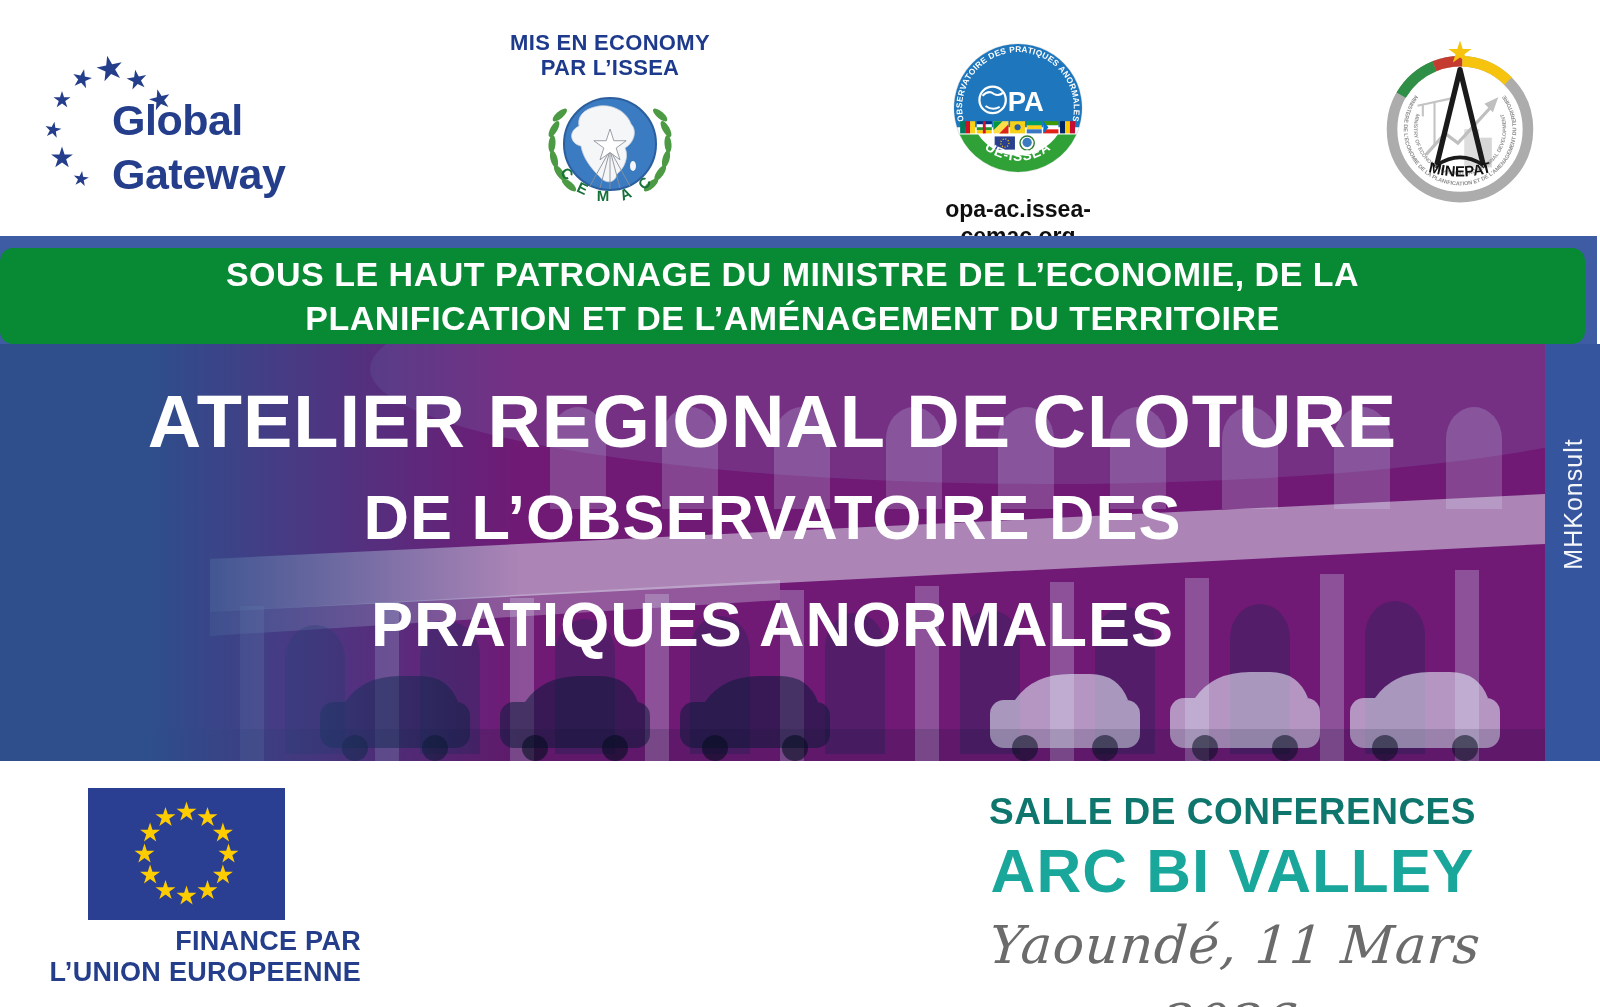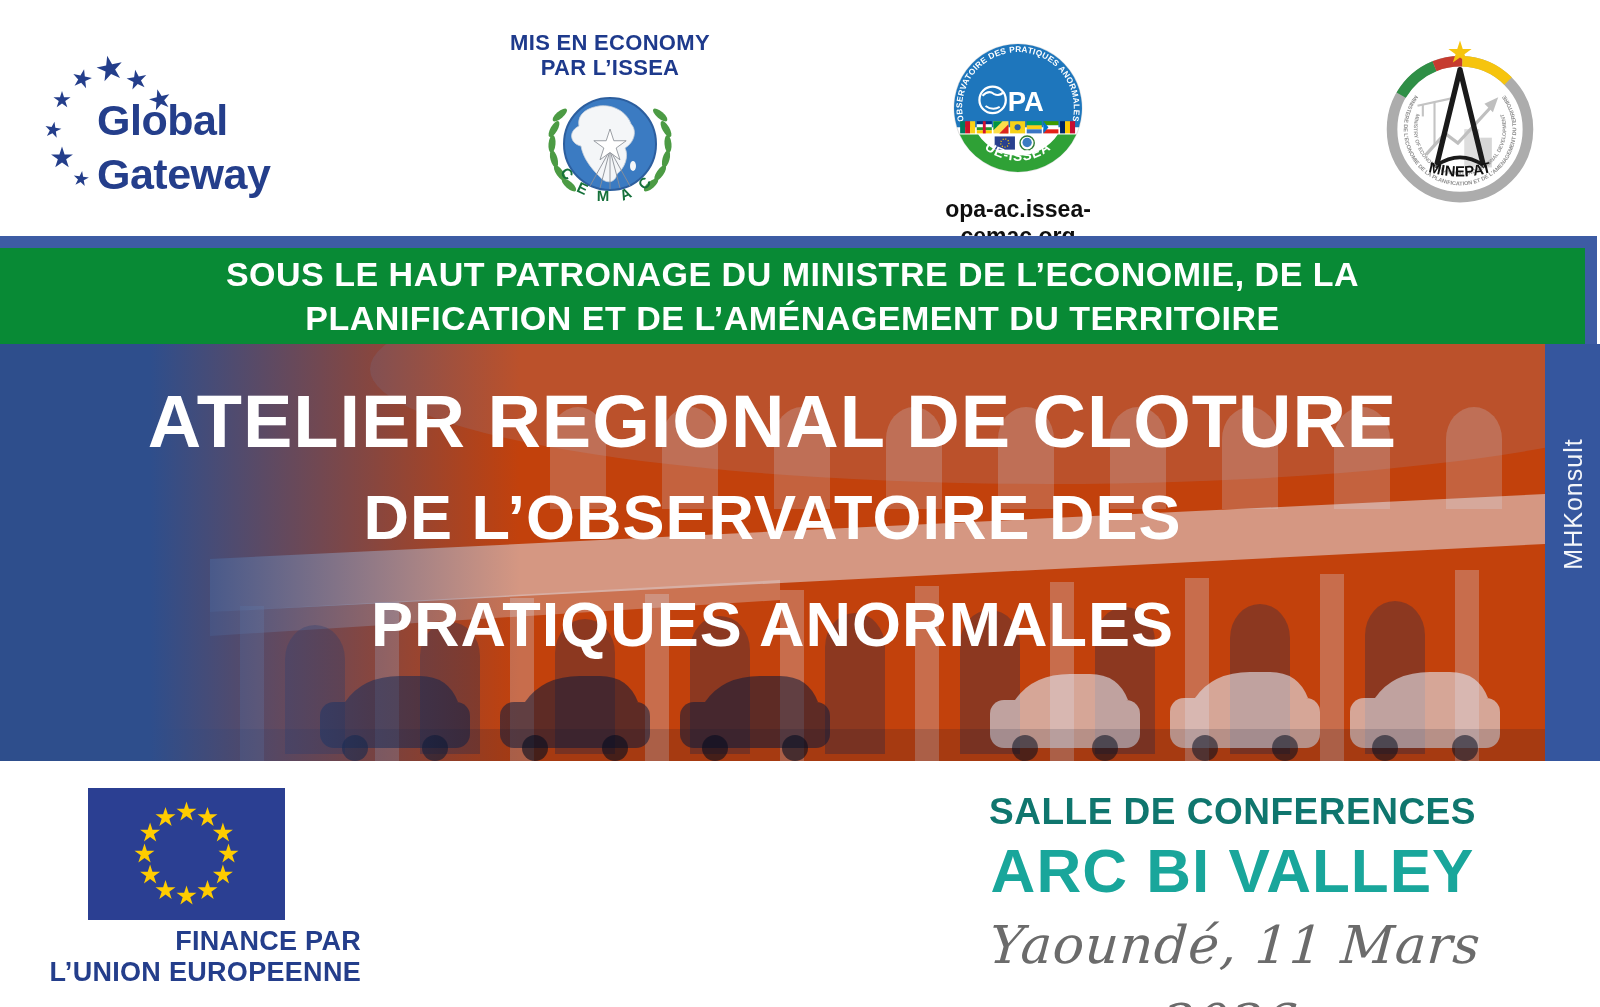--- a/index.html
+++ b/index.html
@@ -2,38 +2,38 @@
 <html><head>
 <meta charset="utf-8">
 <style>
   html,body{margin:0;padding:0;background:#fff;}
   .poster{position:relative;width:1600px;height:1007px;background:#ffffff;overflow:hidden;
           font-family:"Liberation Sans",sans-serif;}
   .abs{position:absolute;}
 
   
   .gg-stars{left:40px;top:52px;width:150px;height:150px;}
-  .gg-text{left:97px;top:93px;font-size:43px;line-height:54px;font-weight:700;color:#243E8B;letter-spacing:-.5px;}
+  .gg-text{left:112px;top:93px;font-size:43px;line-height:54px;font-weight:700;color:#243E8B;letter-spacing:-.5px;}
   .issea-caption{left:480px;top:30px;width:260px;text-align:center;font-size:22px;line-height:25px;
                  font-weight:800;color:#1E3A8C;letter-spacing:.3px;}
   .issea-svg{left:487px;top:84px;width:246px;height:120px;}
   .issea-name{left:487px;top:190px;width:246px;text-align:center;font-size:27px;font-weight:700;
               letter-spacing:3px;color:#2A6CB5;margin-top:44px;}
   .opa-svg{left:952px;top:42px;width:132px;height:132px;}
   .opa-site{left:898px;top:196px;width:240px;text-align:center;font-size:23px;font-weight:800;color:#0f0f0f;}
   .minepat-svg{left:1375px;top:40px;width:170px;height:172px;}
 
   
   .banner{left:0;top:236px;right:3px;height:108px;background:#3D5CA4;}
   .banner-green{position:absolute;left:0;top:12px;right:12px;bottom:0;background:#088A35;
-                display:flex;flex-direction:column;justify-content:center;align-items:center;}
+                display:flex;flex-direction:column;justify-content:center;align-items:center;border-radius:13px;}
   .banner-line{color:#fff;font-weight:700;font-size:34px;line-height:44px;letter-spacing:.5px;text-align:center;}
 
   
-  .main{left:0;top:344px;width:1600px;height:417px;background:#c2410c;}
+  .main{left:0;top:344px;width:1600px;height:417px;background:#701a75;}
   .photo{position:absolute;left:0;top:0;width:1545px;height:417px;}
   .main-fade{position:absolute;left:0;top:0;width:520px;height:417px;z-index:1;
              background:linear-gradient(90deg,#2E4E8C 0px,#2E4E8C 150px,rgba(46,78,140,0) 520px);}
   .title{position:absolute;left:0;top:36px;width:1545px;text-align:center;color:#fff;z-index:2;}
   .title-l1{font-size:74px;line-height:84px;font-weight:700;letter-spacing:1px;}
   .title-l2,.title-l3{font-size:63px;line-height:107px;font-weight:700;letter-spacing:1px;}
   .strip{position:absolute;left:1545px;top:0;width:55px;height:417px;background:#35569E;}
   .watermark{position:absolute;left:50%;top:160px;transform:translate(-50%,-50%) rotate(-90deg);
              white-space:nowrap;color:rgba(255,255,255,.95);font-size:25px;font-weight:400;letter-spacing:1px;}
 

